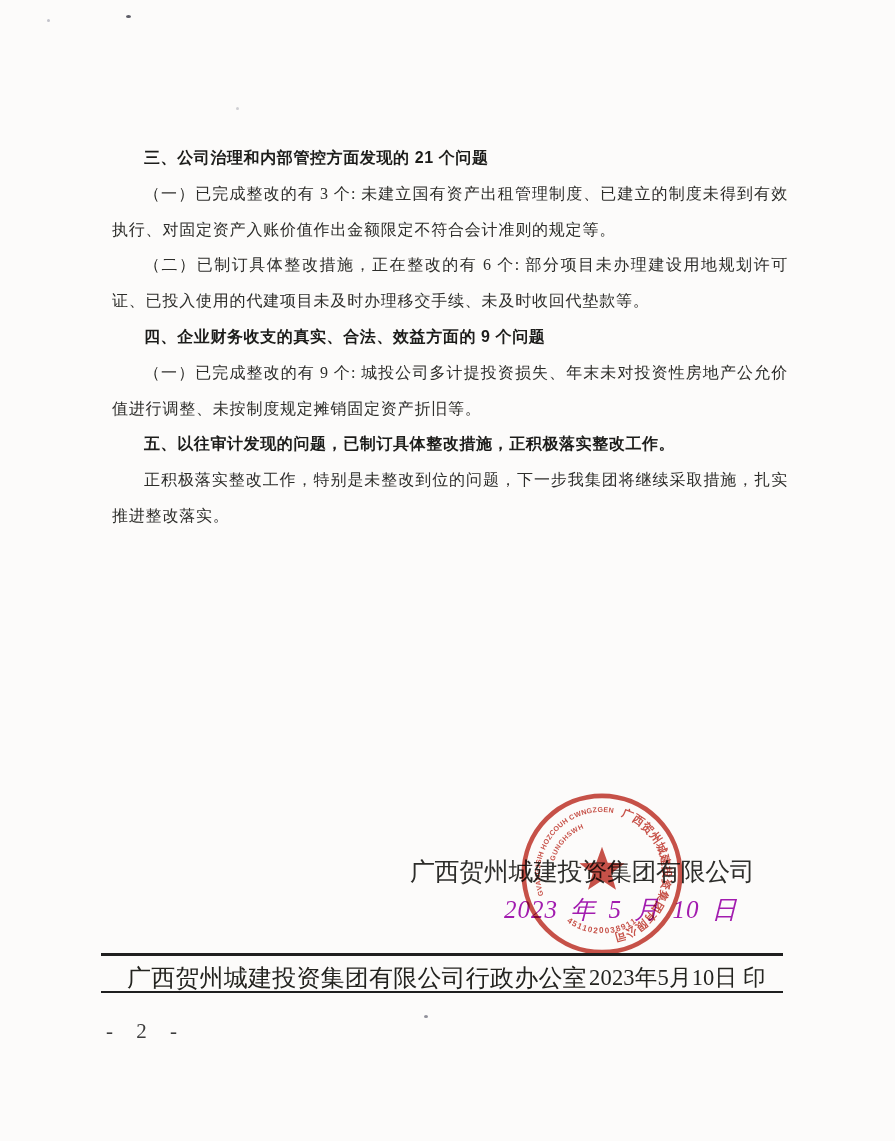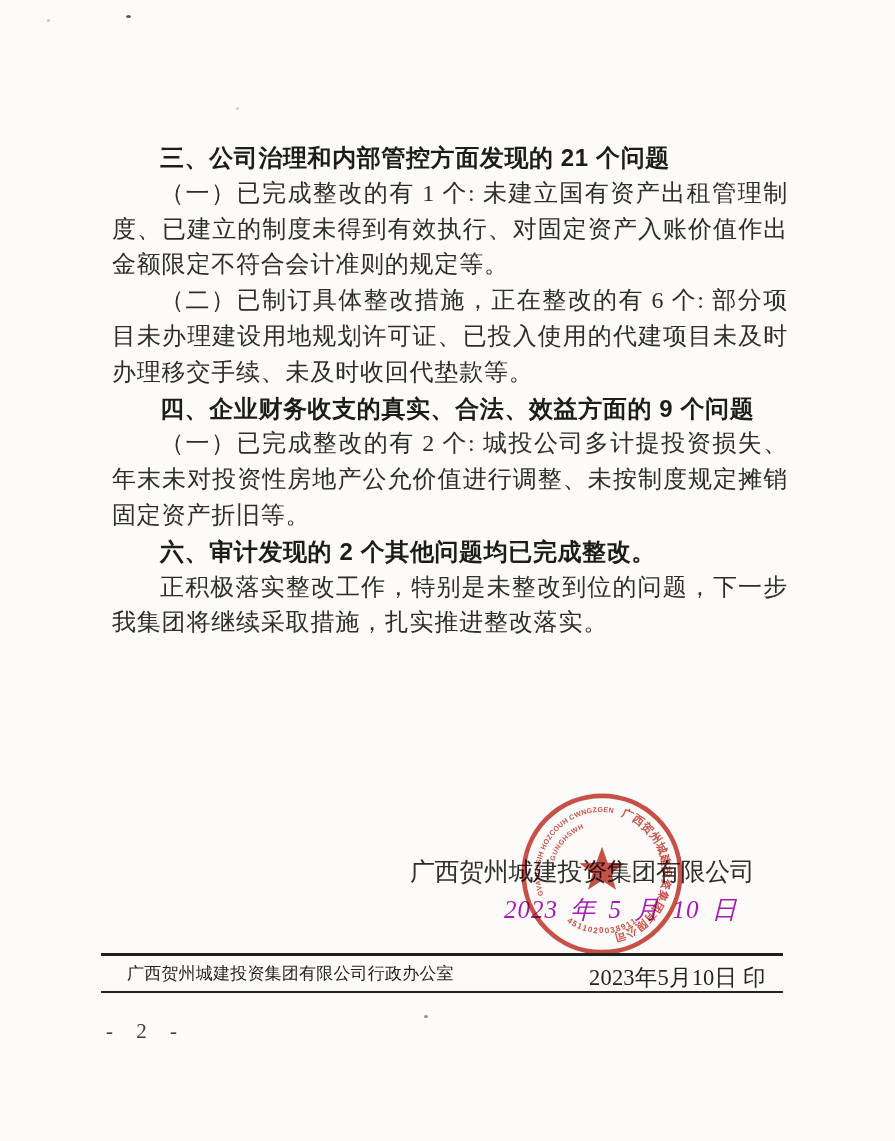--- a/index.html
+++ b/index.html
@@ -20,21 +20,21 @@
   .doc-body {
     position: absolute;
     left: 112px;
     top: 140px;
     width: 676px;
     text-align: justify;
     text-justify: inter-character;
   }
   .para {
     margin: 0;
-    font-size: 24px;
+    font-size: 16px;
     line-height: 35.8px;
     text-indent: 2em;
     letter-spacing: 0.8px;
     color: #2d2d2a;
   }
   .para.heading {
     font-family: "Liberation Sans", sans-serif;
     font-weight: bold;
     color: #1c1c1a;
     letter-spacing: 0.6px;
@@ -87,21 +87,21 @@
     left: 101px;
     width: 682px;
     background: #1f1f1f;
   }
   .rule.top { top: 953px; height: 2.5px; }
   .rule.bottom { top: 991px; height: 2px; }
   .footer-issuer {
     position: absolute;
     left: 127px;
     top: 962px;
-    font-size: 17px;
+    font-size: 24px;
     letter-spacing: 0.2px;
     color: #23231f;
     white-space: nowrap;
   }
   .footer-date {
     position: absolute;
     left: 589px;
     top: 962px;
     font-size: 22.5px;
     letter-spacing: 0.2px;
@@ -130,25 +130,25 @@
 
 <div class="page">
 
   <div class="speck s1"></div>
   <div class="speck s2"></div>
   <div class="speck s3"></div>
   <div class="speck s4"></div>
 
   <main class="doc-body" id="doc-body">
       <p class="para heading">三、公司治理和内部管控方面发现的 21 个问题</p>
-      <p class="para body">（一）已完成整改的有 1 个: 未建立国有资产出租管理制度、已建立的制度未得到有效执行、对固定资产入账价值作出金额限定不符合会计准则的规定等。</p>
+      <p class="para body">（一）已完成整改的有 3 个: 未建立国有资产出租管理制度、已建立的制度未得到有效执行、对固定资产入账价值作出金额限定不符合会计准则的规定等。</p>
       <p class="para body">（二）已制订具体整改措施，正在整改的有 6 个: 部分项目未办理建设用地规划许可证、已投入使用的代建项目未及时办理移交手续、未及时收回代垫款等。</p>
       <p class="para heading">四、企业财务收支的真实、合法、效益方面的 9 个问题</p>
-      <p class="para body">（一）已完成整改的有 2 个: 城投公司多计提投资损失、年末未对投资性房地产公允价值进行调整、未按制度规定摊销固定资产折旧等。</p>
-      <p class="para heading">六、审计发现的 2 个其他问题均已完成整改。</p>
+      <p class="para body">（一）已完成整改的有 9 个: 城投公司多计提投资损失、年末未对投资性房地产公允价值进行调整、未按制度规定摊销固定资产折旧等。</p>
+      <p class="para heading">五、以往审计发现的问题，已制订具体整改措施，正积极落实整改工作。</p>
       <p class="para body">正积极落实整改工作，特别是未整改到位的问题，下一步我集团将继续采取措施，扎实推进整改落实。</p>
     </main>
 
   <div class="sig-company">广西贺州城建投资集团有限公司</div>
   <div class="sig-date">2023 年 5 月 10 日</div>
 
   <svg class="seal" viewBox="0 0 200 200">
     <circle cx="100" cy="100" r="92" fill="none" stroke="#c23a30" stroke-width="5.5"></circle>
     <polygon fill="#c23a30" points="100,68 106.76,86.70 126.63,87.35 110.94,99.55 116.46,118.65 100,107.5 83.54,118.65 89.06,99.55 73.37,87.35 93.24,86.70"></polygon>
     <defs>

